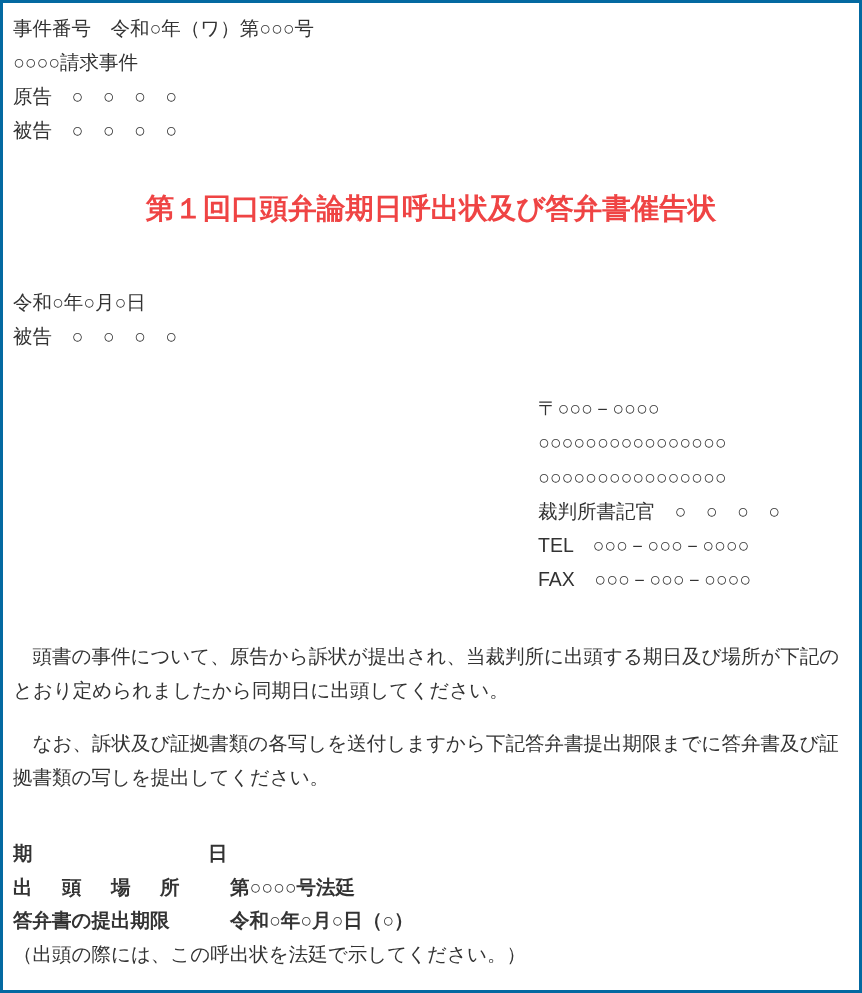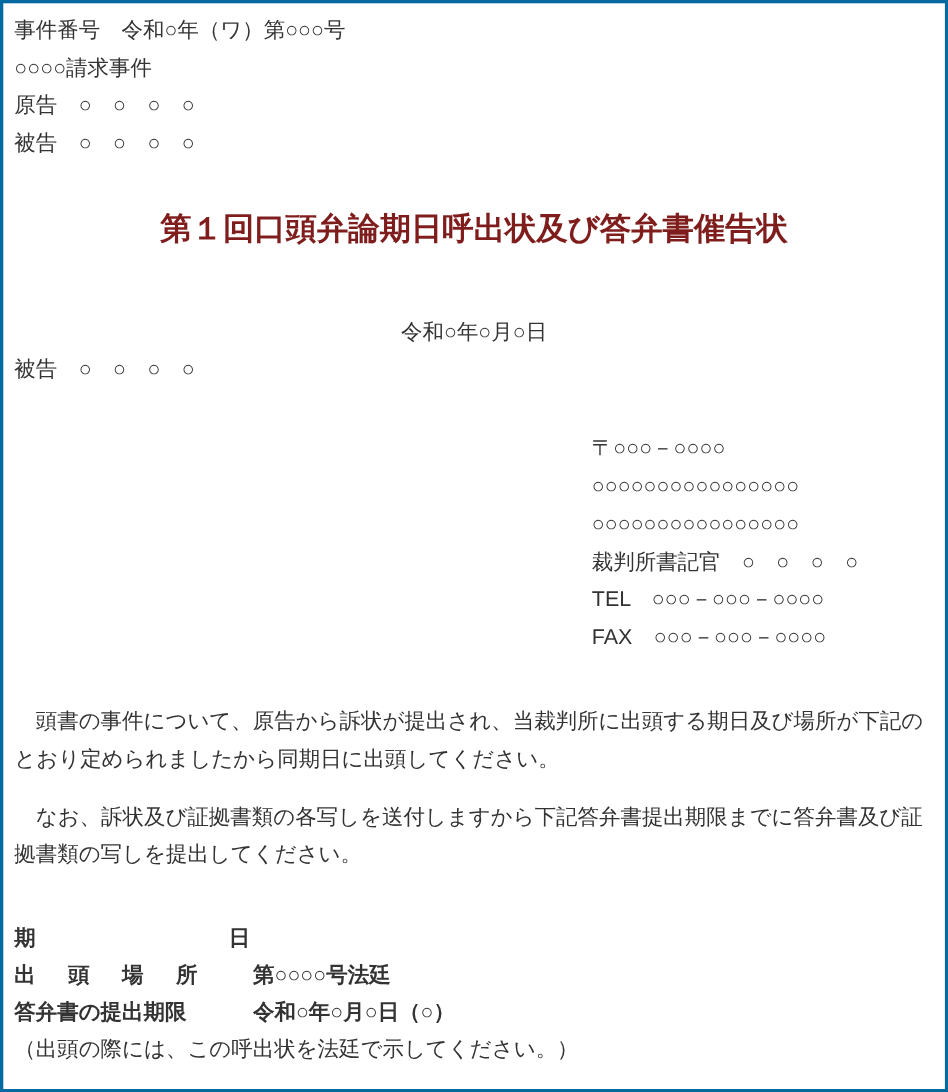--- a/index.html
+++ b/index.html
@@ -13,26 +13,26 @@
     font-family:"Liberation Sans","DejaVu Sans",sans-serif;
     font-size:19.5px;
     color:#333333;
     overflow:hidden;
   }
   .line{line-height:34px;white-space:pre;}
   .title{
     font-size:28.5px;
     font-weight:bold;
     text-align:center;
-    color:#7f1d1d;
+    color:#ef4444;
     margin:44px 0 0 0;
     line-height:34px;
     white-space:pre;
   }
-  .date-line{text-align:center;margin-top:60px;}
+  .date-line{text-align:left;margin-top:60px;}
   .court-block{margin-left:525px;margin-top:38px;}
   .court-block .line{line-height:34.3px;}
   .body-text{margin-top:42px;}
   .para{margin:0;}
   .schedule{margin-top:43px;}
   .srow{display:flex;line-height:33.5px;font-weight:bold;}
   .s-label{flex:0 0 217px;width:217px;white-space:pre;}
   .s-label.spread{letter-spacing:5px;}
   .s-value{white-space:pre;}
   .schedule .note{line-height:33.5px;}

